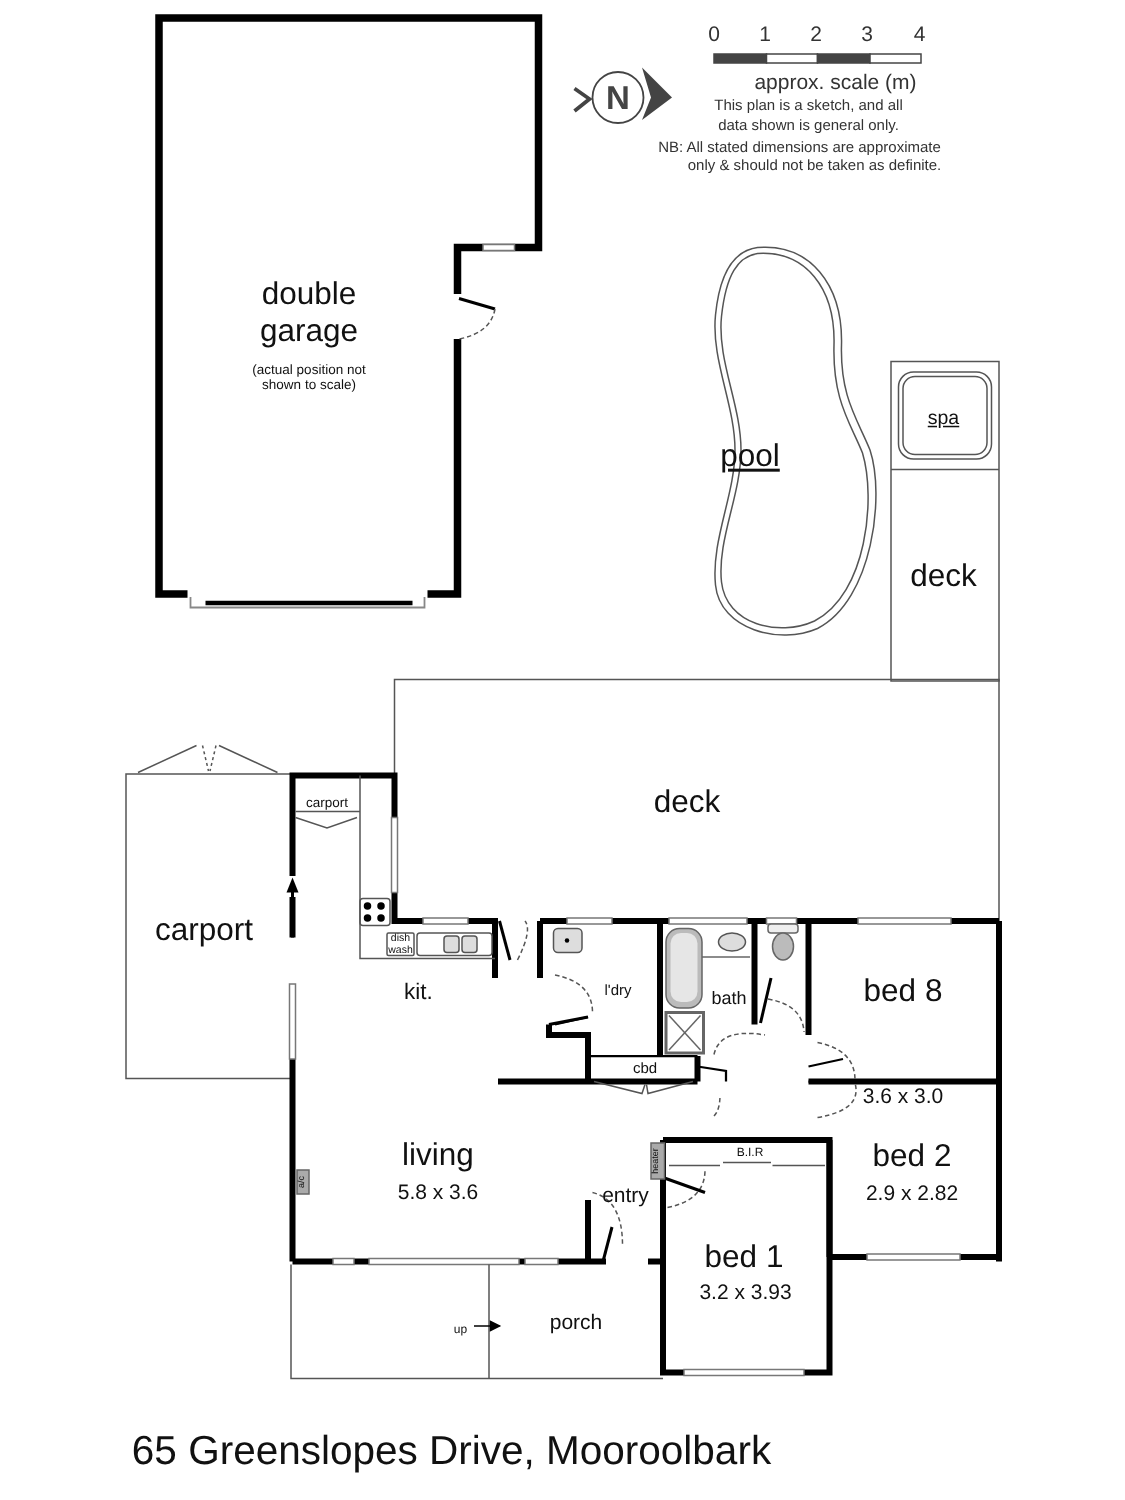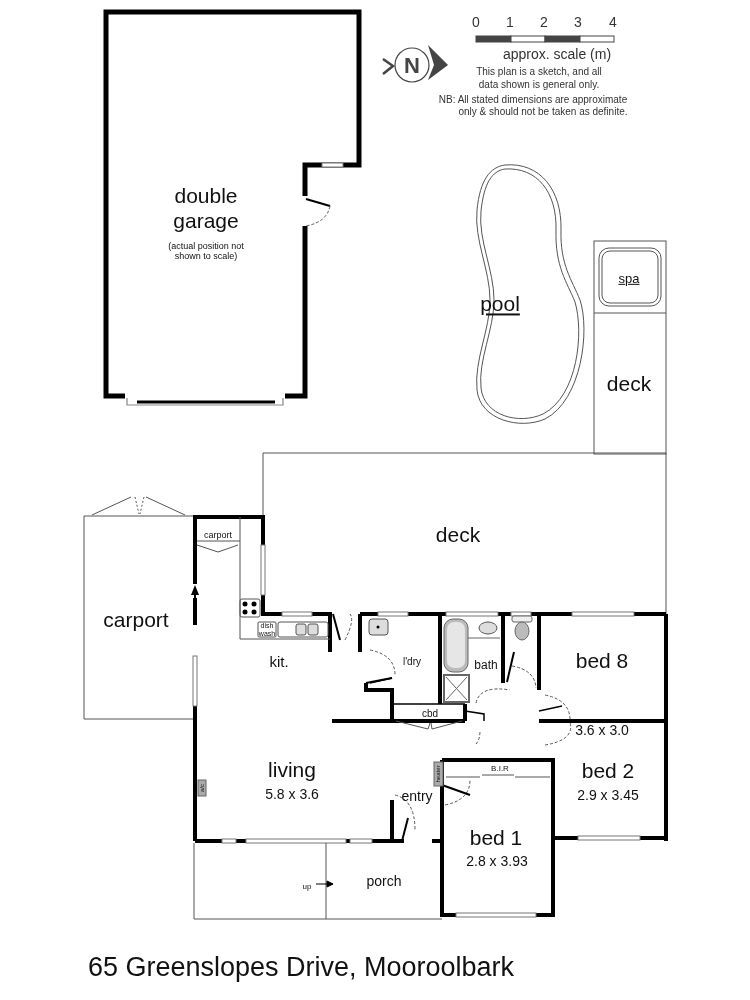--- a/index.html
+++ b/index.html
@@ -248,23 +248,23 @@
 <div class="lbl xs" style="left:267px; top:626px;">dish</div>
 <div class="lbl xs" style="left:267px; top:634px;">wash</div>
 
 <div class="lbl" style="left:412px; top:661px; font-size:10px;">l'dry</div>
 <div class="lbl" style="left:486px; top:666px; font-size:12px;">bath</div>
 <div class="lbl" style="left:430px; top:713px; font-size:10px;">cbd</div>
 
 <div class="lbl big" style="left:602px; top:661px;">bed 8</div>
 <div class="lbl dim" style="left:602px; top:686px;margin-top:45px;">3.6 x 3.0</div>
 <div class="lbl big" style="left:608px; top:771px;">bed 2</div>
-<div class="lbl dim" style="left:608px; top:796px;">2.9 x 3.45</div>
+<div class="lbl dim" style="left:608px; top:796px;">2.9 x 2.82</div>
 <div class="lbl big" style="left:496px; top:838px;">bed 1</div>
-<div class="lbl dim" style="left:497px; top:862px;">2.8 x 3.93</div>
+<div class="lbl dim" style="left:497px; top:862px;">3.2 x 3.93</div>
 <div class="lbl" style="left:500px; top:769px; font-size:8px;">B.I.R</div>
 
 <div class="lbl big" style="left:292px; top:770px;">living</div>
 <div class="lbl dim" style="left:292px; top:795px;">5.8 x 3.6</div>
 <div class="lbl" style="left:417px; top:797px; font-size:14px;">entry</div>
 <div class="lbl" style="left:384px; top:882px; font-size:14px;">porch</div>
 <div class="lbl" style="left:307px; top:887px; font-size:8px;">up</div>
 
 <div class="lbl vert" style="left:438px; top:774px; font-size:6px;">heater</div>
 <div class="lbl vert" style="left:202px; top:788px; font-size:6px;">a/c</div>

